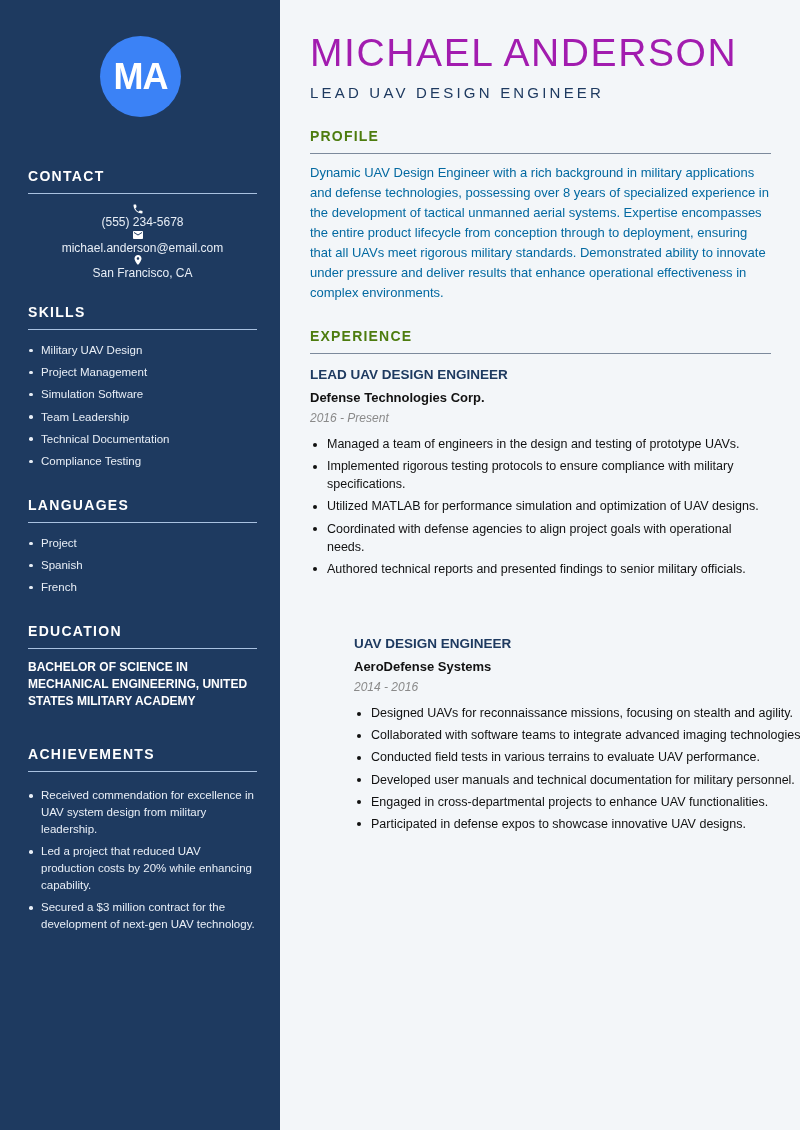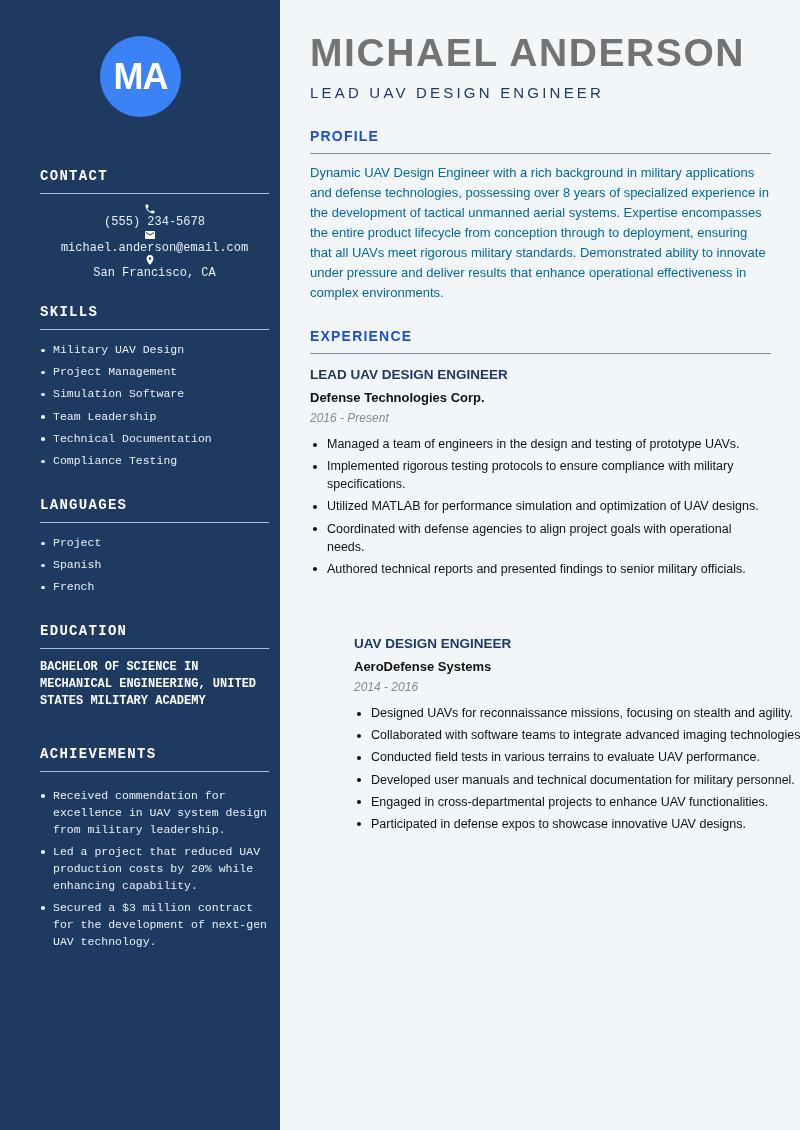--- a/index.html
+++ b/index.html
@@ -19,21 +19,21 @@
   }
   .avatar {
     position: absolute; left: 100px; top: 36px;
     width: 81px; height: 81px; border-radius: 50%;
     background: #3b82f6;
     color: #ffffff;
     font-weight: 700; font-size: 36px;
     display: flex; align-items: center; justify-content: center;
     letter-spacing: -1px;
   }
-  .side-section { position: absolute; left: 40px; width: 229px; font-family: Liberation Mono, monospace; }
+  .side-section { position: absolute; left: 28px; width: 229px; }
   .side-heading {
     font-size: 14px; font-weight: 700; letter-spacing: 1.3px;
     padding-bottom: 9px;
     border-bottom: 1.5px solid #a9c1e0;
   }
   .contact-list { margin-top: 9px; }
   .contact-row {
     display: flex; align-items: center; height: 25.5px;
     font-size: 12px; color: #e8eef6; flex-direction: column;
   }
@@ -53,30 +53,30 @@
   .ach li::before { top: 7px; }
   .edu-text {
     margin-top: 10px;
     font-size: 12px; font-weight: 700; line-height: 17px;
     color: #ffffff;
   }
 
   .main { position: absolute; left: 310px; top: 0; width: 461px; color: #1a1a1a; }
   .name {
     position: absolute; top: 31px; left: 0;
-    font-size: 39px; font-weight: 700; color: #737373;
+    font-size: 39px; font-weight: 400; color: #a21caf;
     letter-spacing: 1.6px; white-space: nowrap;
   }
   .title {
     position: absolute; top: 84px; left: 0;
     font-size: 15px; color: #1e3a60; letter-spacing: 3.2px; white-space: nowrap;
   }
   .sec-head {
     position: absolute; left: 0; width: 461px;
-    font-size: 14px; font-weight: 700; color: #1d4ed8; letter-spacing: 1.2px;
+    font-size: 14px; font-weight: 700; color: #4d7c0f; letter-spacing: 1.2px;
     padding-bottom: 9px; border-bottom: 1.5px solid #7c8a9c;
   }
   .profile-text {
     position: absolute; top: 163px; left: 0; width: 461px;
     font-size: 13px; line-height: 20px; color: #0369a1;
   }
   .job { position: absolute; left: 0; width: 461px; }
   .job-title { font-size: 13.5px; font-weight: 700; color: #1e3a60; line-height: 18px; }
   .job-company { font-size: 13px; font-weight: 700; color: #111; margin-top: 5px; line-height: 18px; }
   .job-dates { font-size: 12px; font-style: italic; color: #8a8a8a; margin-top: 3px; line-height: 16px; }

